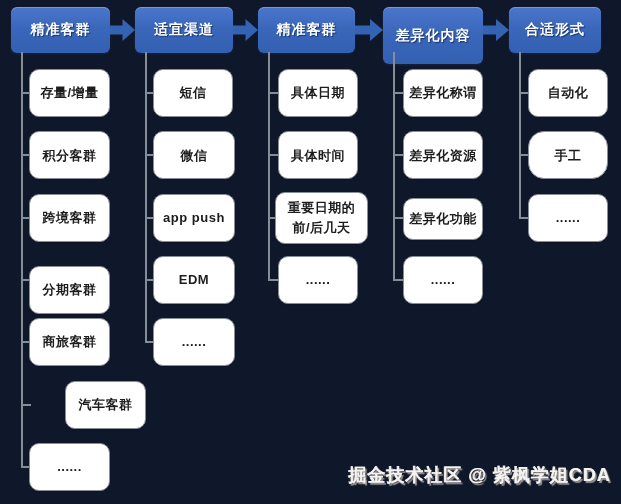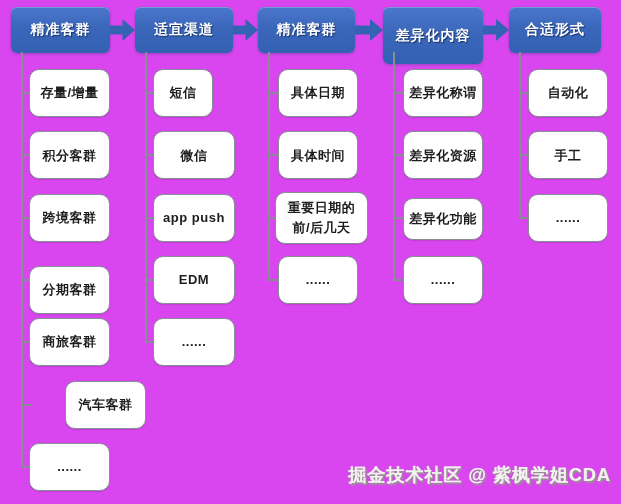--- a/index.html
+++ b/index.html
@@ -1,17 +1,17 @@
 <!DOCTYPE html>
 <html><head>
 <meta charset="utf-8">
 <style>
   html,body{margin:0;padding:0;background:#ffffff;}
   .canvas{
-    position:relative;width:621px;height:504px;background:#d946ef;overflow:hidden;
+    position:relative;width:621px;height:504px;background:#0f172a;overflow:hidden;
     font-family:"Liberation Sans","DejaVu Sans",sans-serif;
     text-decoration:underline;
   }
   .stage-header{
     position:absolute;display:flex;align-items:center;justify-content:center;
     background:linear-gradient(180deg,#4a77cc 0%,#3b67bb 45%,#3360b1 100%);
     border-radius:6px;color:#ffffff;font-size:14px;font-weight:bold;
     text-shadow:1px 1px 1px rgba(18,42,92,0.85);
     box-shadow:0 1px 3px rgba(40,60,110,0.35), inset 0 1px 0 rgba(255,255,255,0.25);
     letter-spacing:1px;
@@ -49,21 +49,21 @@
       <div class="child-box" style="left: 29px; top: 266px; width: 81px; height: 48px;">分期客群</div>
       <div class="tick" style="left: 21px; top: 341.2px; width: 10px;"></div>
       <div class="child-box" style="left: 29px; top: 318.2px; width: 81px; height: 48px;">商旅客群</div>
       <div class="tick" style="left: 21px; top: 403.5px; width: 10px;"></div>
       <div class="child-box" style="left: 29px; top: 380.5px; width: 81px; height: 48px; margin-left: 36px;">汽车客群</div>
       <div class="tick" style="left: 21px; top: 465.8px; width: 10px;"></div>
       <div class="child-box" style="left: 29px; top: 442.8px; width: 81px; height: 48px;">......</div>
       <div class="stage-header" style="left: 135px; top: 7px; width: 98px; height: 46px;">适宜渠道</div>
       <div class="vline" style="left: 145px; top: 52px; height: 291.2px;"></div>
       <div class="tick" style="left: 145px; top: 92px; width: 10px;"></div>
-      <div class="child-box" style="left: 153px; top: 69px; width: 60px; height: 48px;">短信</div>
+      <div class="child-box" style="left: 153px; top: 69px; width: 80px; height: 48px;">短信</div>
       <div class="tick" style="left: 145px; top: 154.3px; width: 10px;"></div>
       <div class="child-box" style="left: 153px; top: 131.3px; width: 82px; height: 48px;">微信</div>
       <div class="tick" style="left: 145px; top: 216.6px; width: 10px;"></div>
       <div class="child-box" style="left: 153px; top: 193.6px; width: 82px; height: 48px; text-align: center;">app push</div>
       <div class="tick" style="left: 145px; top: 278.9px; width: 10px;"></div>
       <div class="child-box" style="left: 153px; top: 255.9px; width: 82px; height: 48px;">EDM</div>
       <div class="tick" style="left: 145px; top: 341.2px; width: 10px;"></div>
       <div class="child-box" style="left: 153px; top: 318.2px; width: 82px; height: 48px;">......</div>
       <div class="stage-header" style="left: 258px; top: 7px; width: 97px; height: 46px;">精准客群</div>
       <div class="vline" style="left: 268px; top: 52px; height: 228.9px;"></div>
@@ -83,21 +83,21 @@
       <div class="child-box" style="left: 403px; top: 131.3px; width: 80px; height: 48px;">差异化资源</div>
       <div class="tick" style="left: 393px; top: 216.6px; width: 12px;"></div>
       <div class="child-box" style="left: 403px; top: 198px; width: 80px; height: 35px;">差异化功能</div>
       <div class="tick" style="left: 393px; top: 278.9px; width: 12px;"></div>
       <div class="child-box" style="left: 403px; top: 255.9px; width: 80px; height: 48px;">......</div>
       <div class="stage-header" style="left: 509px; top: 7px; width: 92px; height: 46px;">合适形式</div>
       <div class="vline" style="left: 519px; top: 52px; height: 166.6px;"></div>
       <div class="tick" style="left: 519px; top: 92px; width: 11px;"></div>
       <div class="child-box" style="left: 528px; top: 69px; width: 80px; height: 48px;">自动化</div>
       <div class="tick" style="left: 519px; top: 154.3px; width: 11px;"></div>
-      <div class="child-box" style="left: 528px; top: 131.3px; width: 80px; height: 48px;">手工</div>
+      <div class="child-box" style="left: 528px; top: 131.3px; width: 80px; height: 48px; border-radius: 16px;">手工</div>
       <div class="tick" style="left: 519px; top: 216.6px; width: 11px;"></div>
       <div class="child-box" style="left: 528px; top: 193.6px; width: 80px; height: 48px;">......</div>
       <svg width="25" height="24" class="arrow-svg" style="left: 110px; top: 18px;">
         <polygon points="0,7.5 12.5,7.5 12.5,1 25,12 12.5,23 12.5,16.5 0,16.5" fill="#3463b4"></polygon>
       </svg>
       <svg width="25" height="24" class="arrow-svg" style="left: 233px; top: 18px;">
         <polygon points="0,7.5 12.5,7.5 12.5,1 25,12 12.5,23 12.5,16.5 0,16.5" fill="#3463b4"></polygon>
       </svg>
       <svg width="28" height="24" class="arrow-svg" style="left: 355px; top: 18px;">
         <polygon points="0,7.5 15,7.5 15,1 28,12 15,23 15,16.5 0,16.5" fill="#3463b4"></polygon>

